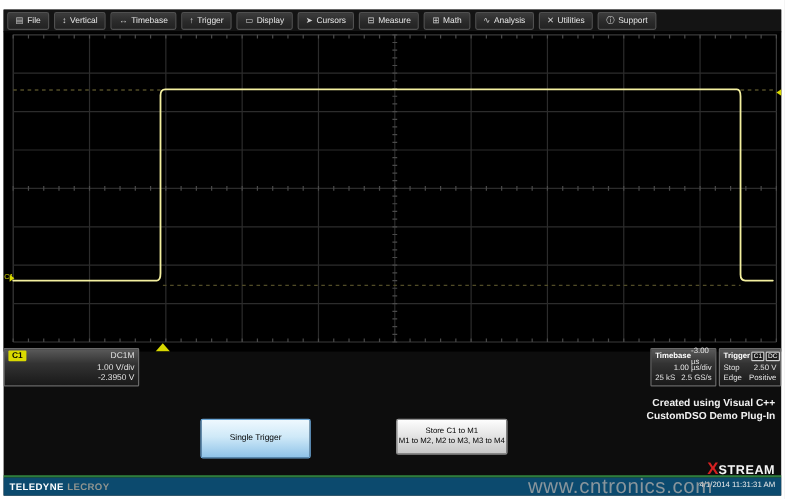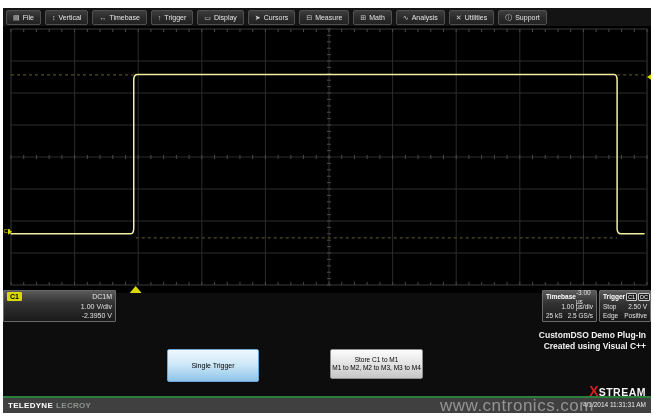--- a/index.html
+++ b/index.html
@@ -49,21 +49,21 @@
       font-family:inherit; display:flex; align-items:center; justify-content:center; }
   #store-btn { position:absolute; left:327px; top:341px; width:93px; height:30px;
       background:linear-gradient(180deg,#fdfdfd 0%,#e5e5e5 45%,#c6c6c6 100%);
       border:1px solid #8f8f8f; border-radius:2px; color:#000; font-size:6.5px;
       line-height:8px; font-family:inherit; display:flex; flex-direction:column;
       align-items:center; justify-content:center; }
 
   
   #green-line { position:absolute; left:0; top:388px; width:100%; height:2px; background:#2e7d3c; }
   #statusbar { position:absolute; left:0; top:390px; width:100%; height:15px;
-               background:#404040; display:flex; align-items:center; }
+               background:#0c4a6e; display:flex; align-items:center; }
   #brand { margin-left:5px; font-size:8px; font-weight:bold; letter-spacing:.3px; }
   #brand .b1 { color:#ffffff; } #brand .b2 { color:#8f948f; margin-left:3px; }
   #xstream-logo { position:absolute; right:5px; top:374px; 
                   font-weight:bold; white-space:nowrap; }
   #xstream-logo .lx { color:#d42121; font-size:14px; }
   #xstream-logo .ls { color:#f5f5f5; font-size:10.5px; letter-spacing:.5px; }
   #datetime { position:absolute; right:5px; top:393px; font-size:6.5px; color:#ececec; }
 
   
   #watermark { position:absolute; left:437px; top:388px; font-size:17px;
@@ -387,22 +387,22 @@
       <span>Stop</span>
       <span>2.50 V</span>
     </div>
     <div class="desc-row">
       <span>Edge</span>
       <span>Positive</span>
     </div>
   </div>
 
   <div id="plugin-caption">
+    <div>Created using Visual C++</div>
     <div>CustomDSO Demo Plug-In</div>
-    <div>Created using Visual C++</div>
   </div>
 
   <button id="single-trigger-btn">
     <span>Single Trigger</span>
   </button>
 
   <button id="store-btn">
     <span>Store C1 to M1</span>
     <span>M1 to M2, M2 to M3, M3 to M4</span>
   </button>

